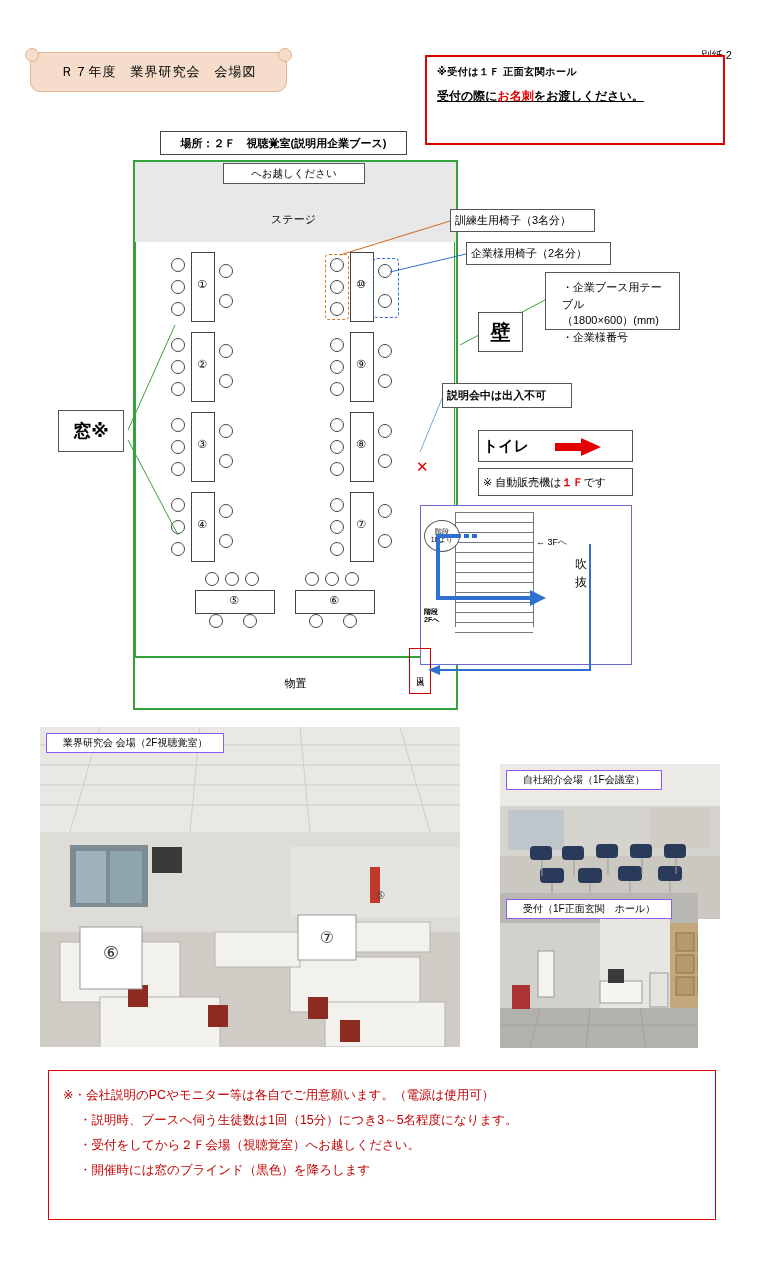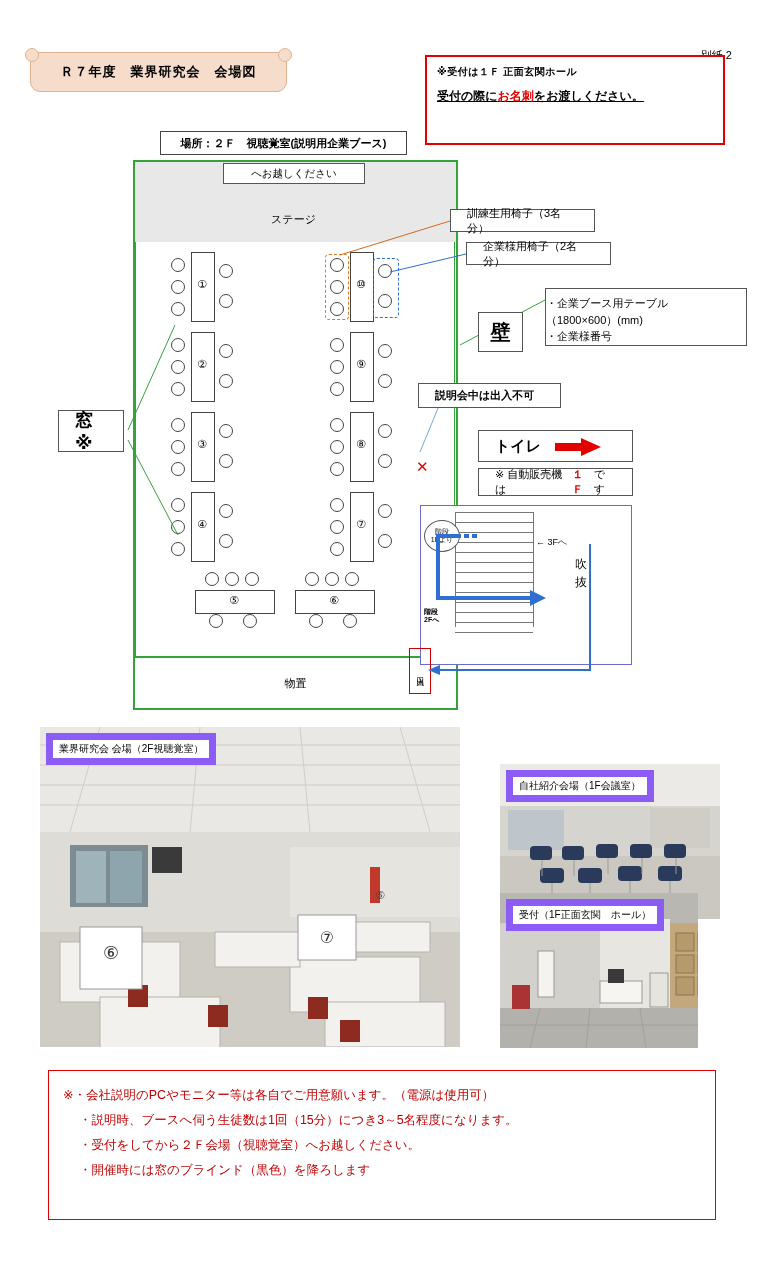--- a/index.html
+++ b/index.html
@@ -11,21 +11,21 @@
     font-size:12px;
   }
   .abs{position:absolute;}
 
   
   #title-banner{
     left:30px; top:52px; width:255px; height:38px;
     background:#f6ddcb; border:1px solid #e0b48f;
     border-radius:4px 4px 10px 10px;
     display:flex; align-items:center; justify-content:center;
-    font-size:13px; font-weight:bold; letter-spacing:1px;
+    font-size:13px; font-weight:normal; letter-spacing:1px;
   }
   #title-banner:before{
     content:""; position:absolute; left:-6px; top:-5px;
     width:12px; height:12px; border-radius:50%;
     background:#f6ddcb; border:1px solid #e0b48f;
   }
   #title-banner:after{
     content:""; position:absolute; right:-6px; top:-5px;
     width:12px; height:12px; border-radius:50%;
     background:#f6ddcb; border:1px solid #e0b48f;
@@ -109,27 +109,27 @@
   .booth-h .cb1{left:14px; top:42px;}
   .booth-h .cb2{left:48px; top:42px;}
 
   
   .dash-orange{ position:absolute; border:1.3px dashed #e07b20; border-radius:4px;}
   .dash-blue{ position:absolute; border:1.3px dashed #2f6fd0; border-radius:4px;}
 
   
   .callout{
     position:absolute; border:1px solid #555; background:#fff;
-    display:flex;align-items:center; padding:0 16px; box-sizing:border-box;
+    display:flex;align-items:center; padding:0 4px; box-sizing:border-box;
     font-size:11px;
   }
   #cb-trainee{ left:450px; top:209px; width:145px; height:23px;}
   #cb-company{ left:466px; top:242px; width:145px; height:23px;}
-  #cb-table{ left:545px; top:288px; width:202px; height:58px; display:block; padding:6px 0; line-height:1.5;}
-  #cb-nopass{ left:418px; top:383px; width:143px; height:25px; font-weight:bold;}
+  #cb-table{ left:545px; top:272px; width:135px; height:58px; display:block; padding:6px 16px; line-height:1.5;}
+  #cb-nopass{ left:442px; top:383px; width:130px; height:25px; font-weight:bold;}
   #cb-wall{ left:478px; top:312px; width:45px; height:40px; justify-content:center; font-size:20px; font-weight:bold;}
   #cb-window{ left:58px; top:410px; width:66px; height:42px; justify-content:center; font-size:18px; font-weight:bold;}
   #cb-toilet{ left:478px; top:430px; width:155px; height:32px; font-size:15px; font-weight:bold;}
   #cb-vending{ left:478px; top:468px; width:155px; height:28px; font-size:11px;}
   #arrow-shape{
     position:absolute; left:555px; top:438px; width:46px; height:18px;
   }
 
   
   #stairs-box{
@@ -151,22 +151,22 @@
     left:409px; top:648px; width:22px; height:46px;
     border:1px solid #c00; box-sizing:border-box;
     display:flex;align-items:center;justify-content:center;
     font-size:8px; line-height:1.15; color:#000; text-align:center;
   }
   #x-mark{ left:416px; top:458px; font-size:15px; color:#e20000;}
 
   
   .photo{ position:absolute; overflow:hidden; background:#b9bcc0;}
   .photo-label{
-    position:absolute; background:#fff; border:7px solid #8b5cf6;
-    font-size:10px; padding:2px 6px; z-index:5;
+    position:absolute; background:#fff; border:1px solid #8b5cf6;
+    font-size:10px; padding:2px 16px; z-index:5;
   }
   #photo1{ left:40px; top:727px; width:420px; height:320px;}
   #photo2{ left:500px; top:764px; width:220px; height:155px;}
   #photo3{ left:500px; top:893px; width:198px; height:155px;}
 
   
   #notes{
     left:48px; top:1070px; width:668px; height:150px;
     border:1px solid #e20000; box-sizing:border-box;
     padding:12px 14px; color:#c00000; font-size:12.5px; line-height:2.0;

